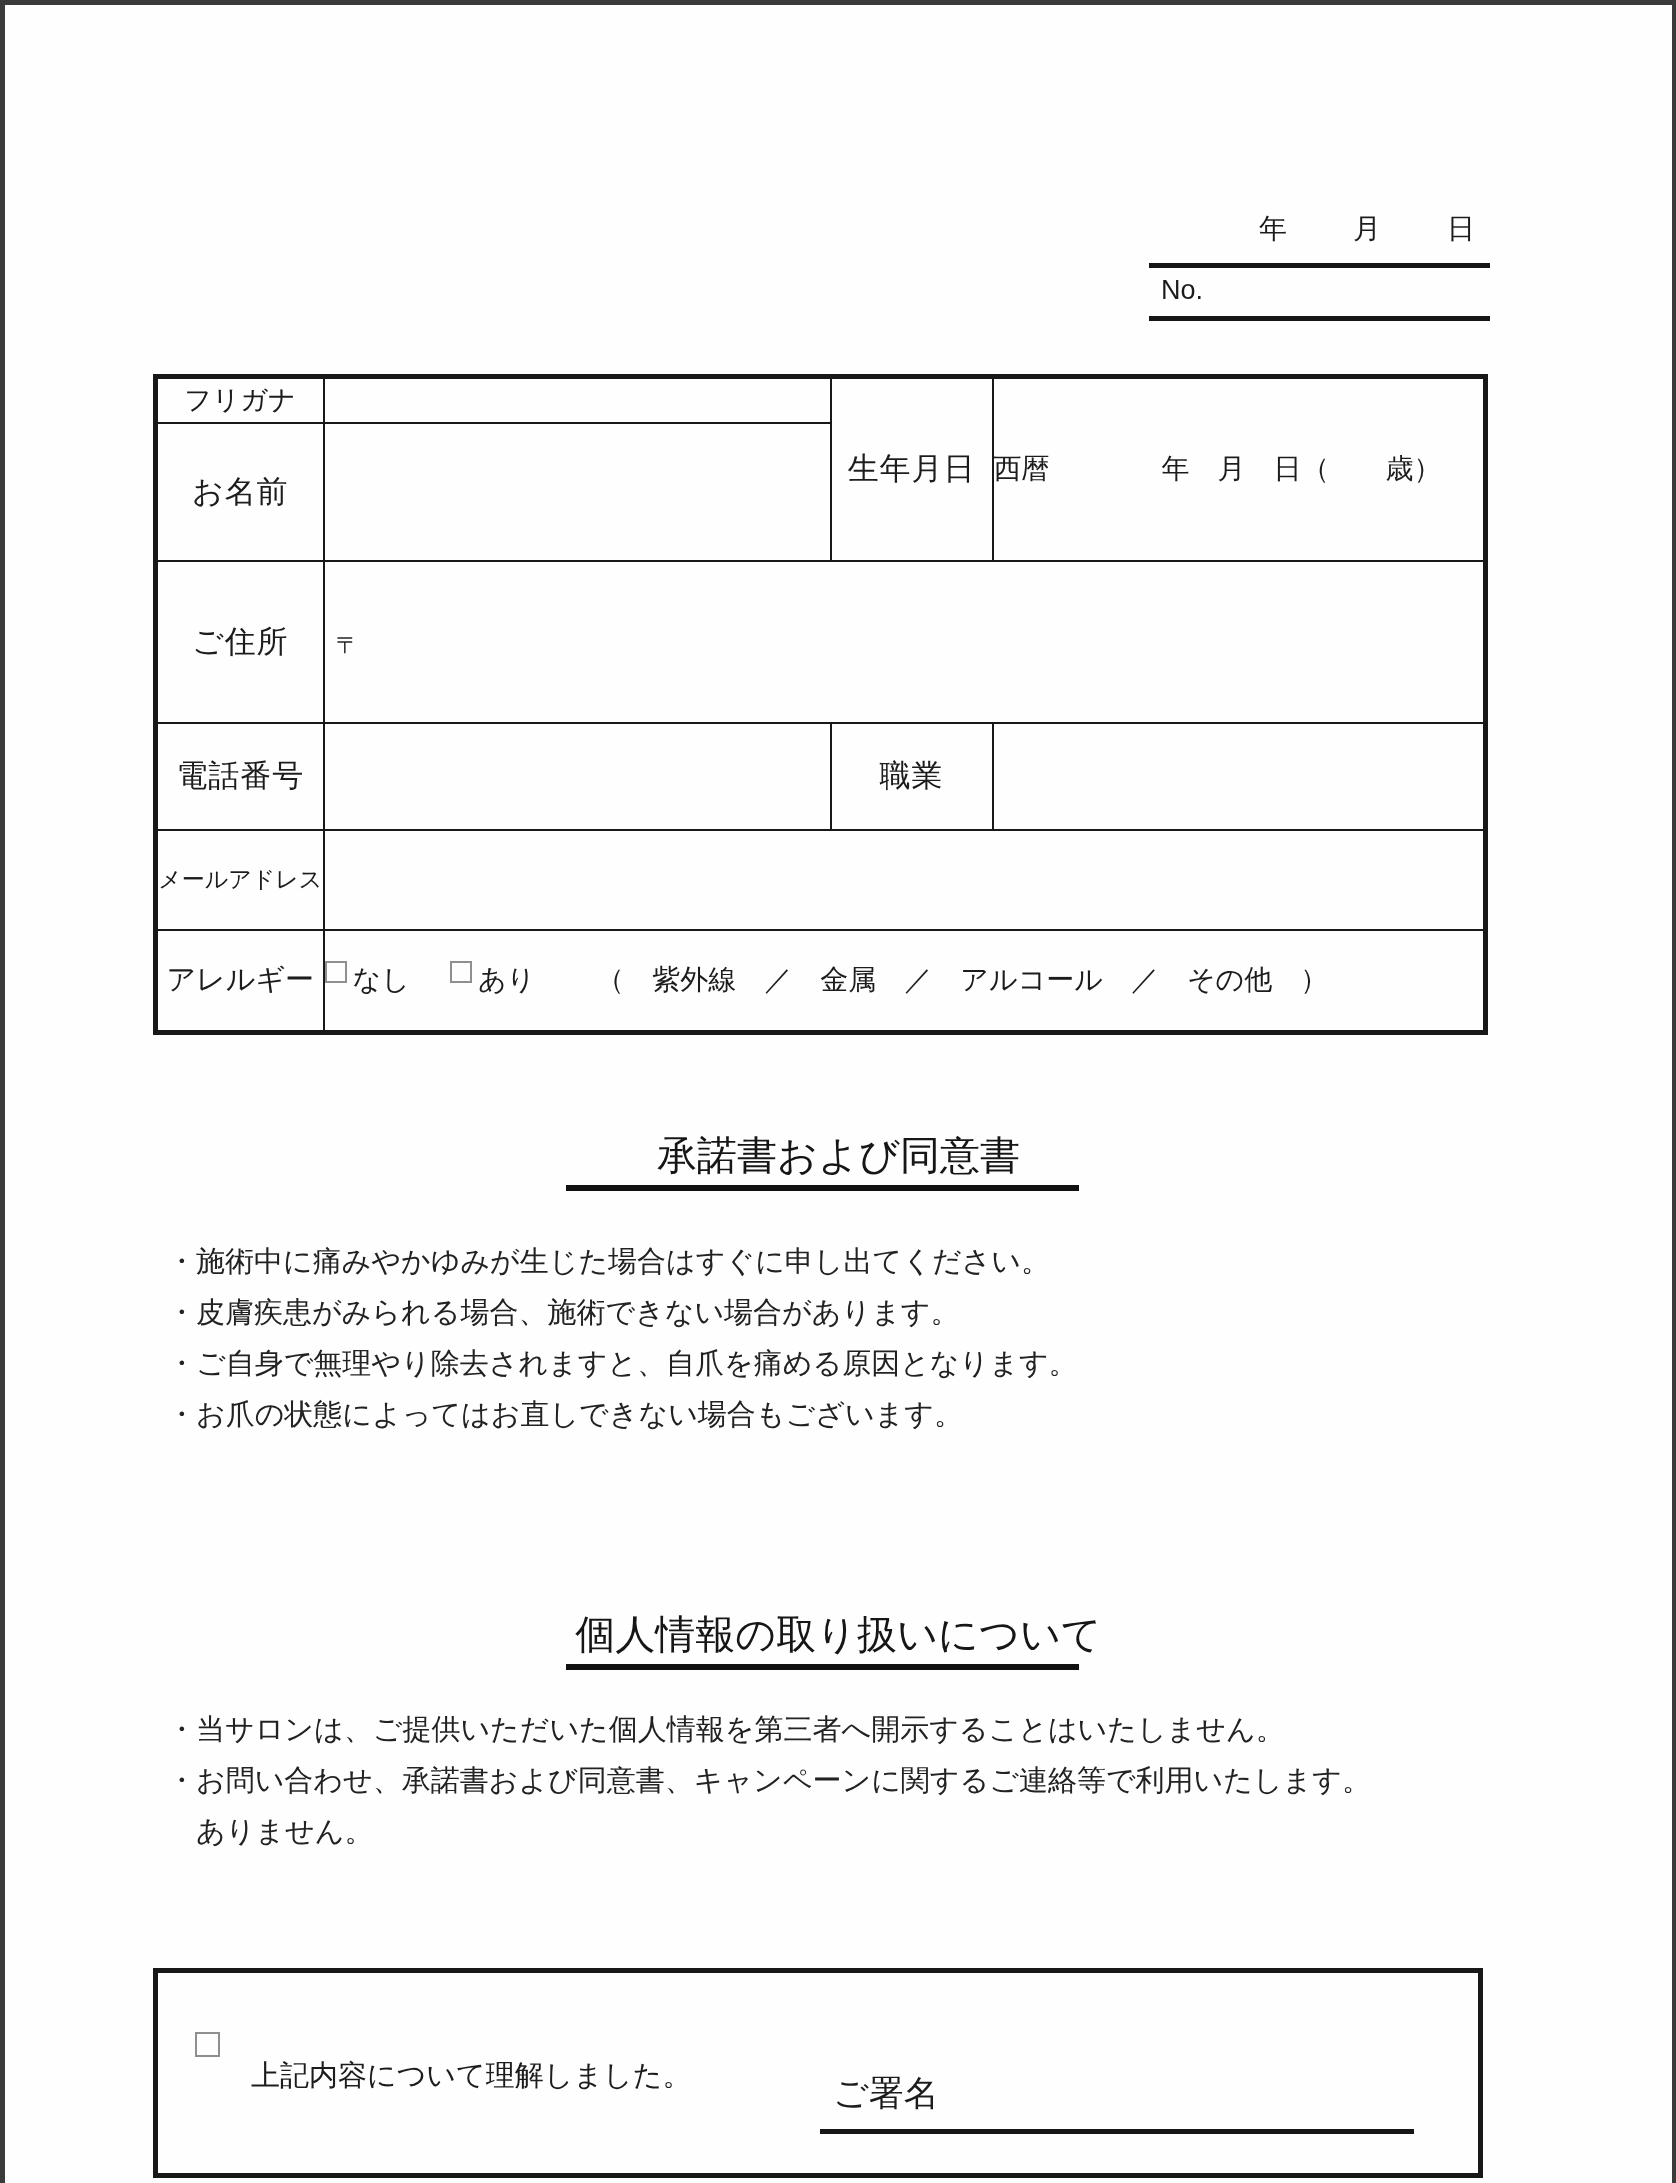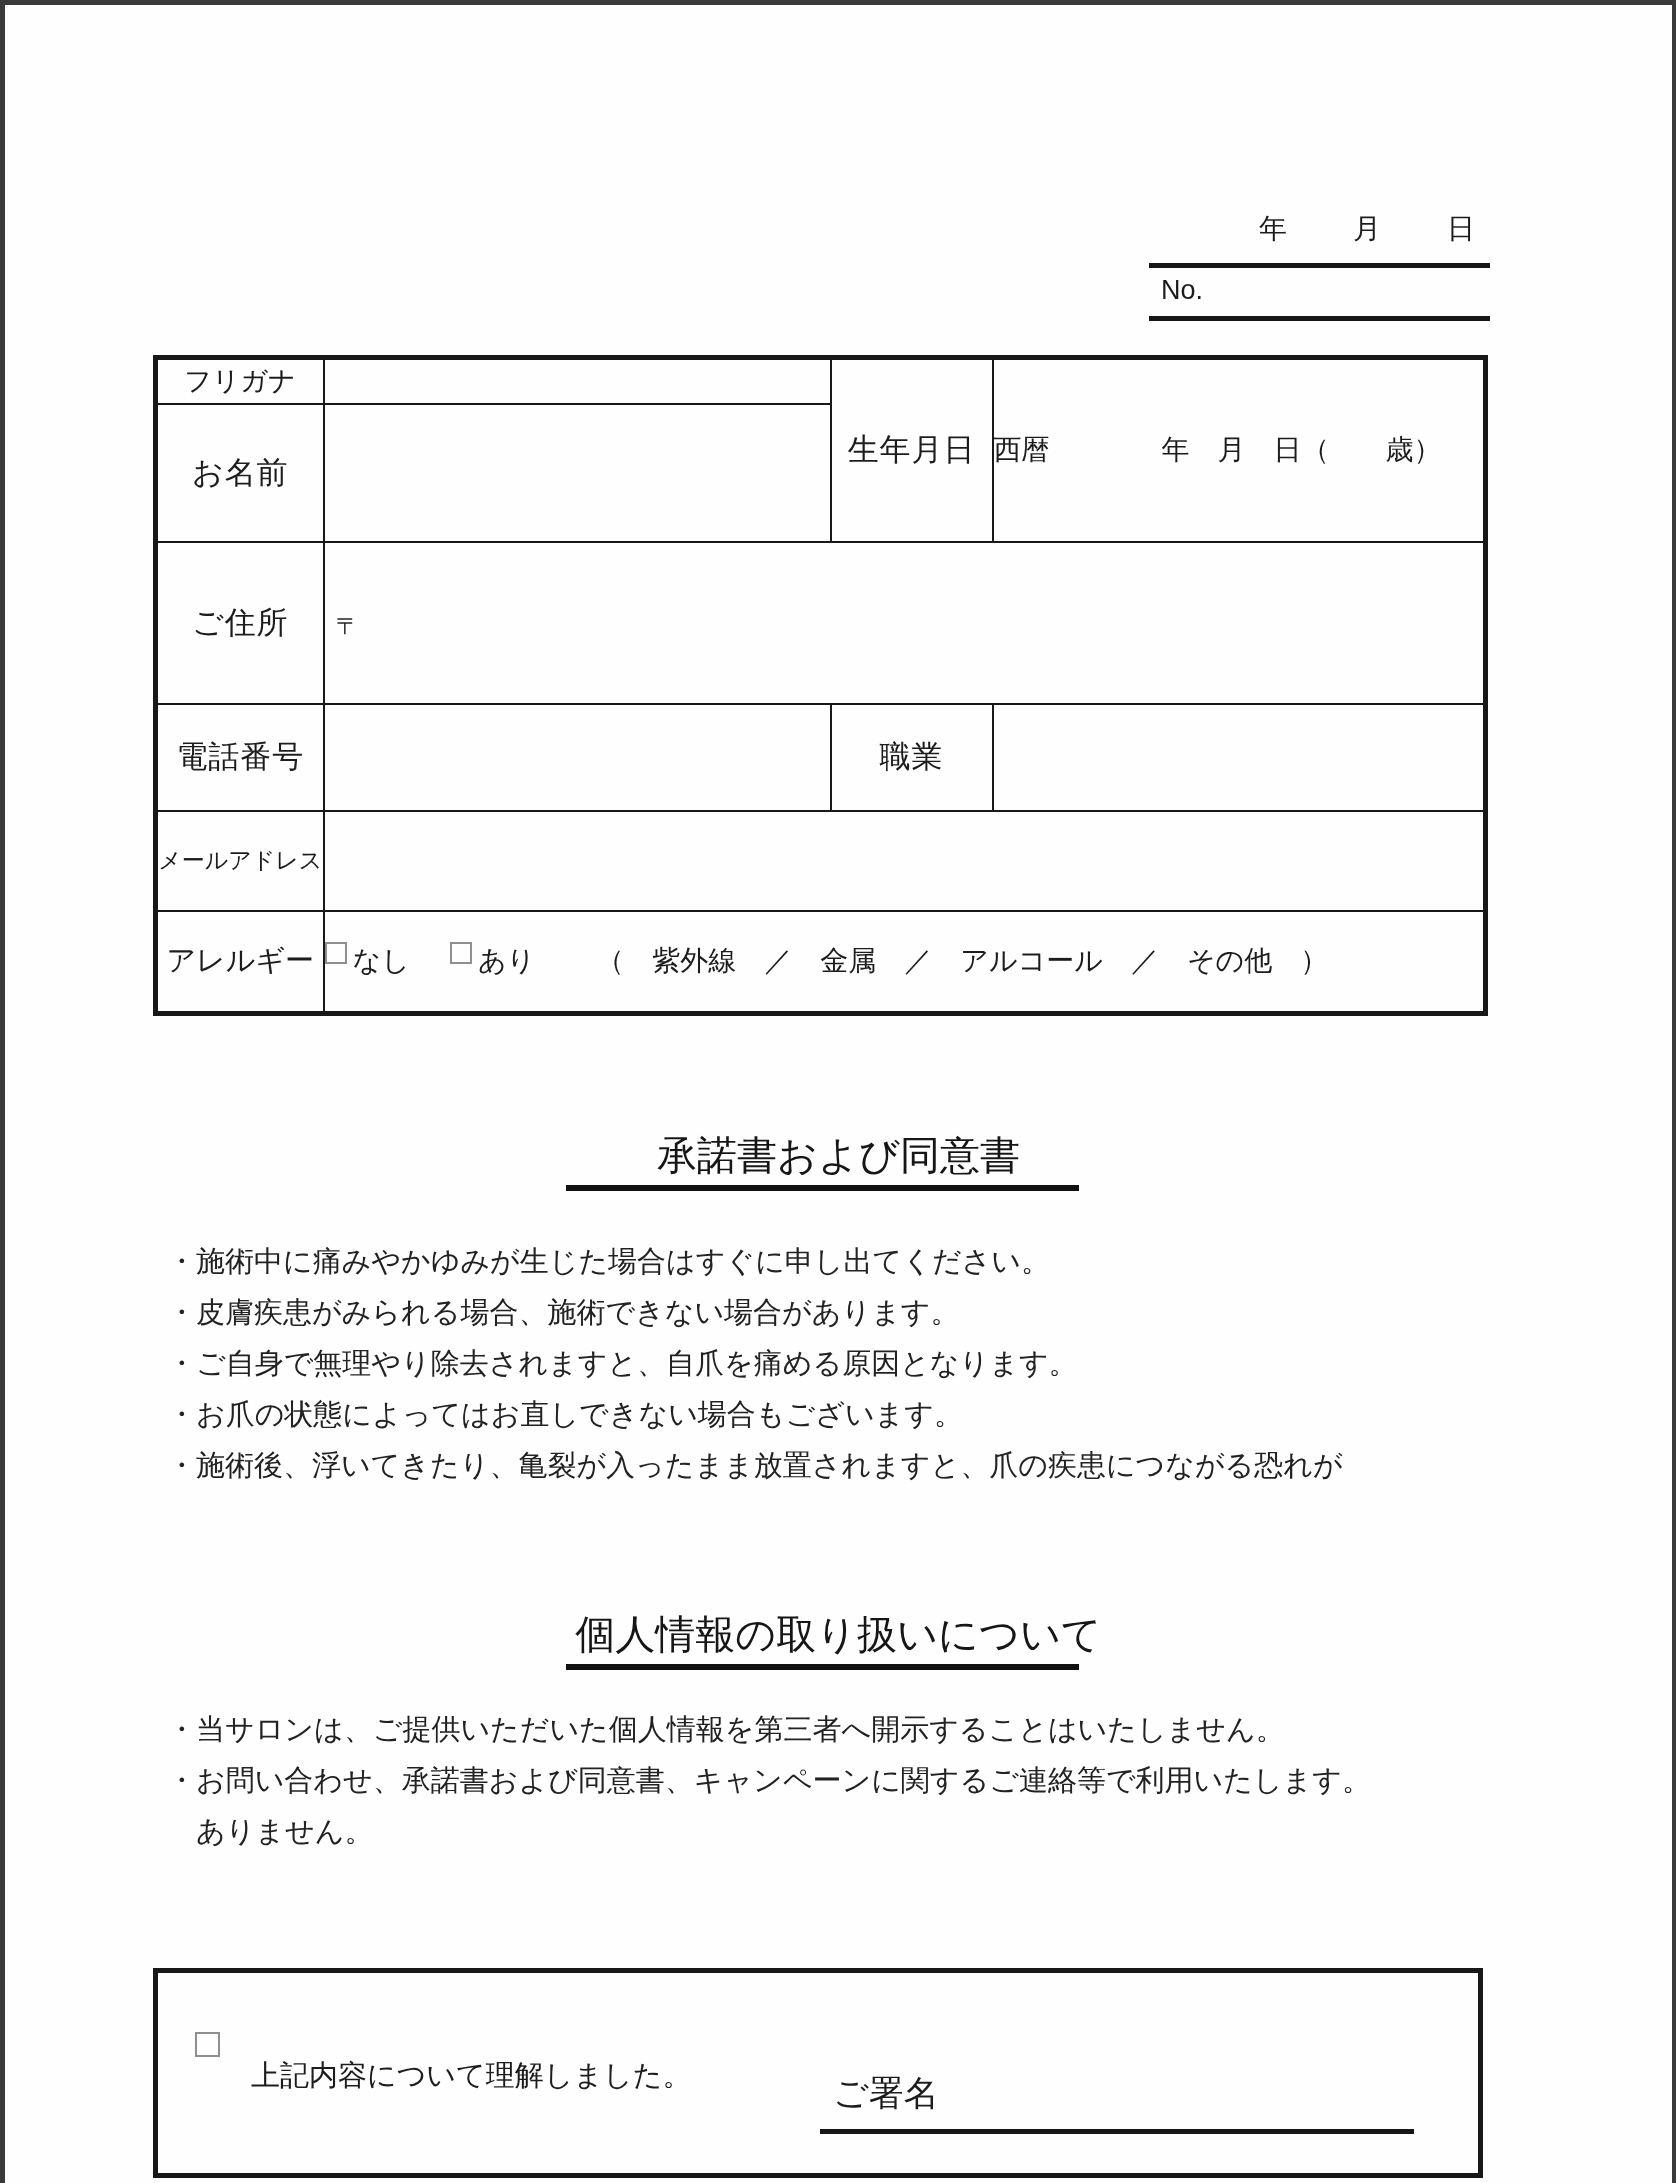--- a/index.html
+++ b/index.html
@@ -29,21 +29,21 @@
   }
   .date-rule   { left: 1144px; top: 258px; width: 341px; }
   .no-rule     { left: 1144px; top: 311px; width: 341px; }
   .no-label {
     position: absolute; left: 1156px; top: 271px;
     font-size: 27px; line-height: 28px;
   }
 
   
   table.form {
-    position: absolute; left: 148px; top: 350px;
+    position: absolute; left: 148px; top: 369px;
     width: 1330px; height: 655px;
     border-collapse: collapse; table-layout: fixed;
     background: #fefefe;
     border: 5.2px solid #181818;
   }
   table.form td { border: 2.6px solid #181818; padding: 0; vertical-align: middle; }
   col.c-label  { width: 168px; }
   col.c-main   { width: 507px; }
   col.c-label2 { width: 162px; }
   col.c-right  { width: 493px; }
@@ -177,21 +177,20 @@
   </tbody>
     </table>
 
   <div class="sec-title consent-title">承諾書および同意書</div>
   <div class="title-rule consent-rule"></div>
   <div class="notes consent-notes">
     <div>・施術中に痛みやかゆみが生じた場合はすぐに申し出てください。</div>
     <div>・皮膚疾患がみられる場合、施術できない場合があります。</div>
     <div>・ご自身で無理やり除去されますと、自爪を痛める原因となります。</div>
     <div>・お爪の状態によってはお直しできない場合もございます。</div>
-    <div>・施術後、浮いてきたり、亀裂が入ったまま放置されますと、爪の疾患につながる恐れが</div>
   </div>
 
   <div class="sec-title privacy-title">個人情報の取り扱いについて</div>
   <div class="title-rule privacy-rule"></div>
   <div class="notes privacy-notes">
     <div>・当サロンは、ご提供いただいた個人情報を第三者へ開示することはいたしません。</div>
     <div>・お問い合わせ、承諾書および同意書、キャンペーンに関するご連絡等で利用いたします。</div>
     <div class="cont">ありません。</div>
   </div>
 

